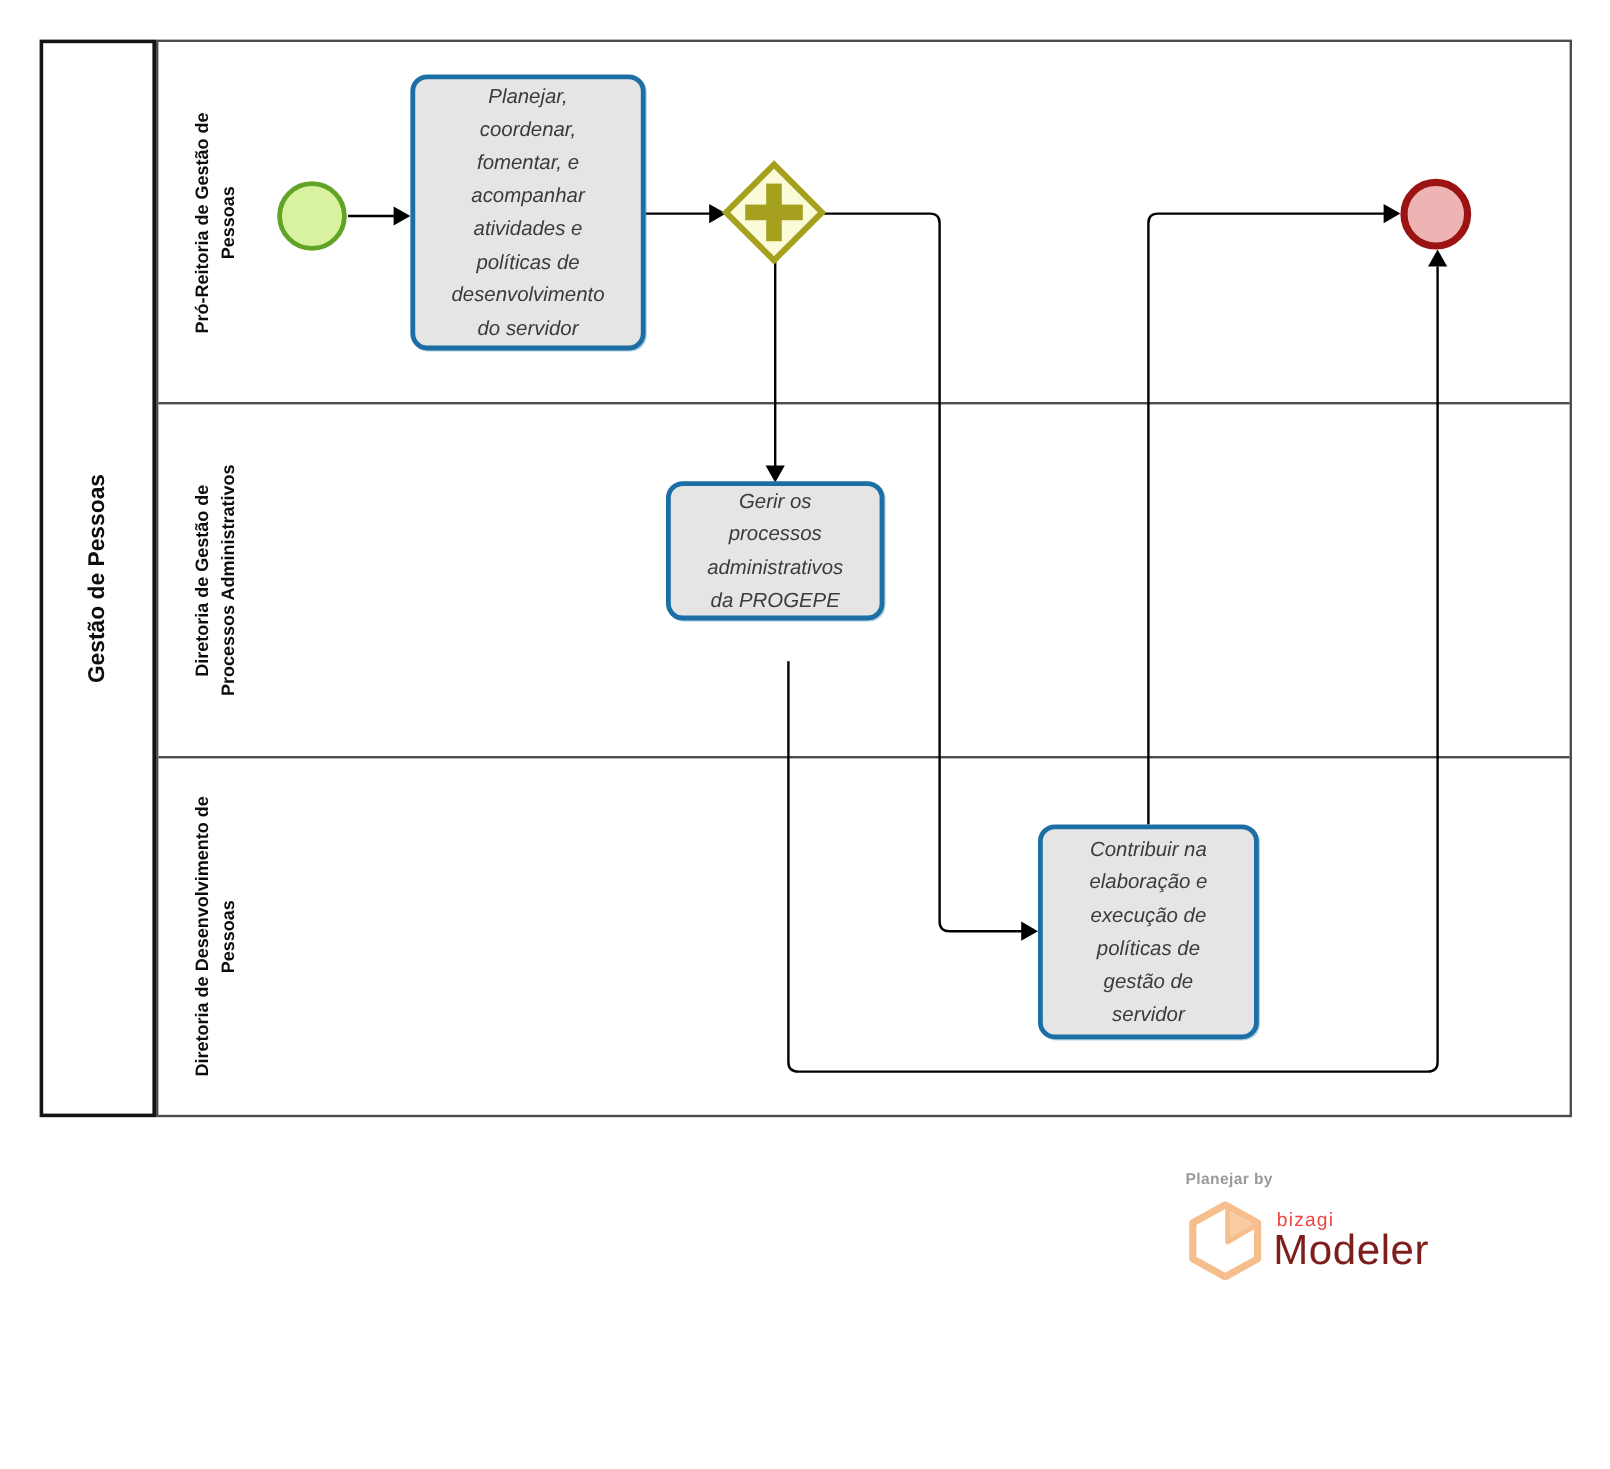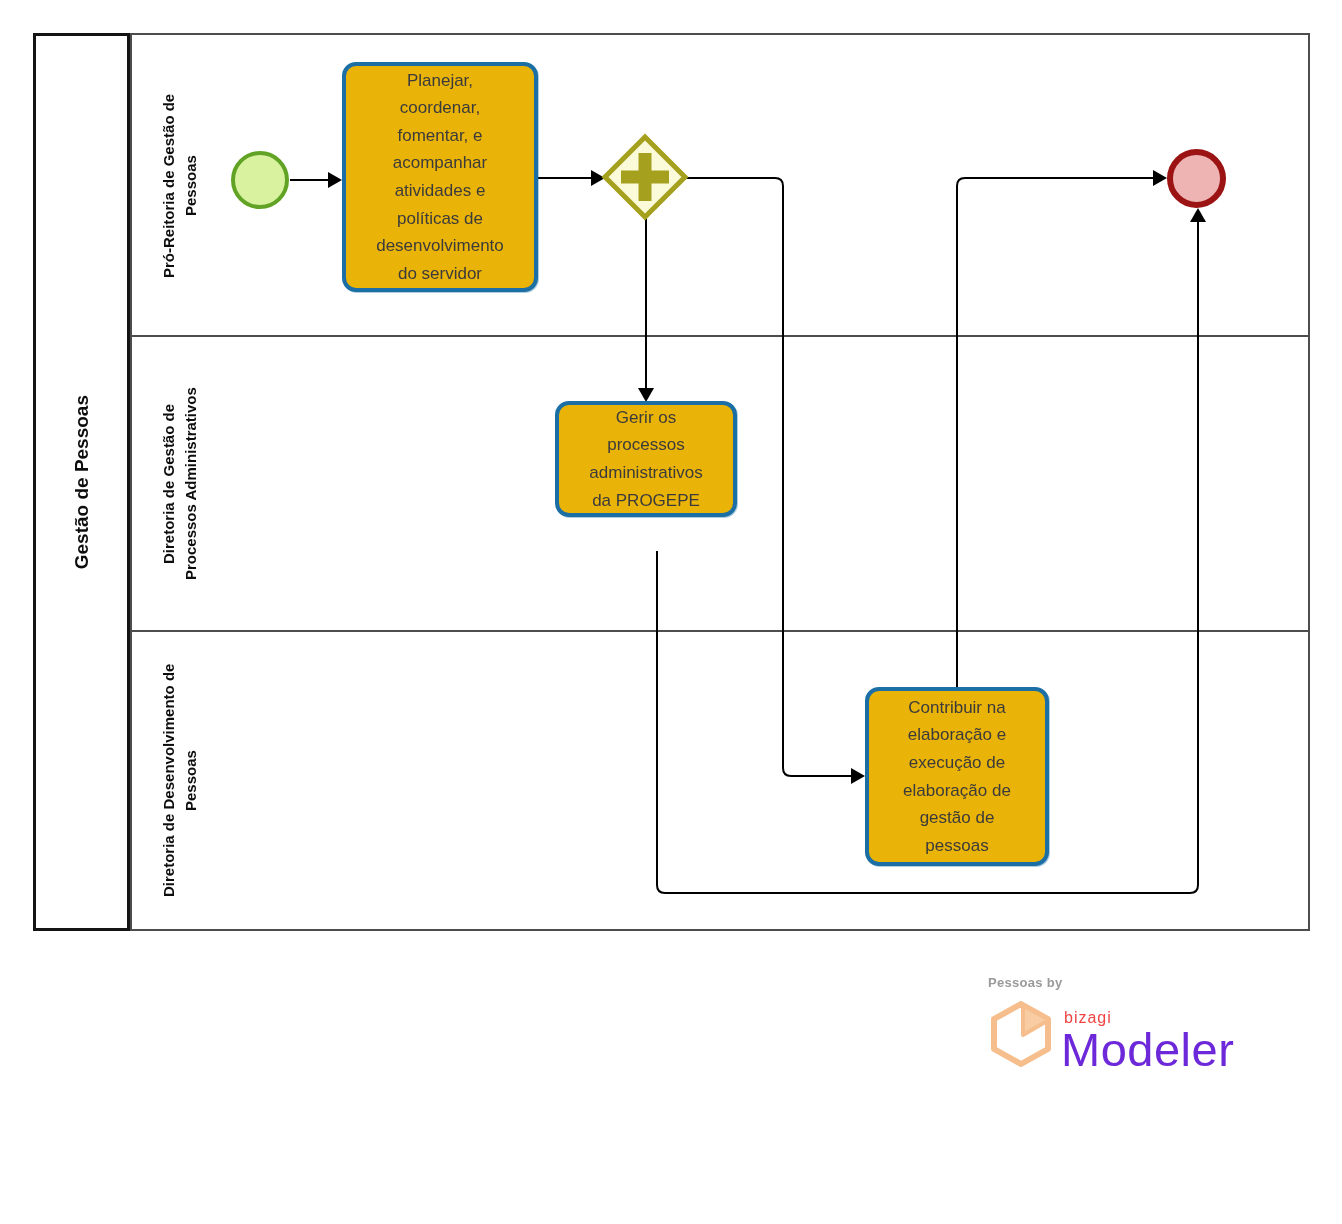--- a/index.html
+++ b/index.html
@@ -35,23 +35,24 @@
   }
   .lane-label.wrap-205{max-height:205px;}
   .lane-label.wrap-235{max-height:235px;}
 
   
   .flow-svg{position:absolute;left:0;top:0;pointer-events:none;}
   .flow-svg [data-interactable="true"]{pointer-events:all;}
 
   .task{
     position:absolute;box-sizing:border-box;
-    background:#eab308;border:4px solid #1b6fa5;border-radius:14px;
+    background:#e5e5e5;border:4px solid #1b6fa5;border-radius:14px;
     display:flex;align-items:center;justify-content:center;
     box-shadow:1px 1px 0 rgba(27,111,165,0.35);
+    font-style:italic;
   }
   .task-text{
     max-width:134px;text-align:center;
     font-size:17px;line-height:1.62;color:#3b3b3b;
   }
   #task-1{left:342px;top:62px;width:196px;height:230px;}
   #task-2{left:555px;top:401px;width:182px;height:116px;}
   #task-3{left:865px;top:687px;width:184px;height:179px;}
 
   .event{position:absolute;box-sizing:border-box;border-radius:50%;}
@@ -62,21 +63,21 @@
   .event-end{
     left:1167px;top:149px;width:59px;height:59px;
     background:#eeb4b4;border:6px solid #9b1313;
   }
 
   
   .brand{position:absolute;left:988px;top:975px;width:280px;height:110px;}
   .brand-powered{font-size:13px;font-weight:bold;color:#9a9a9a;letter-spacing:0.3px;}
   .brand-hex{position:absolute;left:2px;top:26px;}
   .brand-bizagi{position:absolute;left:76px;top:34px;font-size:16px;color:#ef4444;letter-spacing:1px;}
-  .brand-modeler{position:absolute;left:73px;top:47px;font-size:47px;color:#6d28d9;letter-spacing:0.5px;}
+  .brand-modeler{position:absolute;left:73px;top:47px;font-size:35px;color:#7f1d1d;letter-spacing:0.5px;}
 </style>
 </head>
 <body>
 
 <div class="canvas" data-interactable="false">
 
   <div class="pool-title-band" data-interactable="true">
     <div class="pool-title" data-interactable="false">Gestão de Pessoas</div>
   </div>
 
@@ -127,25 +128,25 @@
   <div class="event event-start" data-interactable="true"></div>
   <div class="event event-end" data-interactable="true"></div>
 
   <div class="task" id="task-1" data-interactable="true">
     <div class="task-text" data-interactable="false">Planejar, coordenar, fomentar, e acompanhar atividades e políticas de desenvolvimento do servidor</div>
   </div>
   <div class="task" id="task-2" data-interactable="true">
     <div class="task-text" data-interactable="false">Gerir os processos administrativos da PROGEPE</div>
   </div>
   <div class="task" id="task-3" data-interactable="true">
-    <div class="task-text" data-interactable="false">Contribuir na elaboração e execução de elaboração de gestão de pessoas</div>
+    <div class="task-text" data-interactable="false">Contribuir na elaboração e execução de políticas de gestão de servidor</div>
   </div>
 
   <div class="brand" data-interactable="false">
-    <div class="brand-powered" data-interactable="false">Pessoas by</div>
+    <div class="brand-powered" data-interactable="false">Planejar by</div>
     <svg class="brand-hex" width="62" height="66" viewBox="0 0 62 66" data-interactable="false">
       <polygon points="31,3 58,18 58,48 31,63 4,48 4,18" fill="none" stroke="#f6be8c" stroke-width="6" stroke-linejoin="round"></polygon>
       <polygon points="33,7 57,20 33,34" fill="#f8cda4" stroke="none"></polygon>
       <path d="M33,7 L33,34 L57,20" fill="none" stroke="#f6be8c" stroke-width="4" stroke-linejoin="round"></path>
     </svg>
     <div class="brand-bizagi" data-interactable="false">bizagi</div>
     <div class="brand-modeler" data-interactable="false">Modeler</div>
   </div>
 
 </div>

